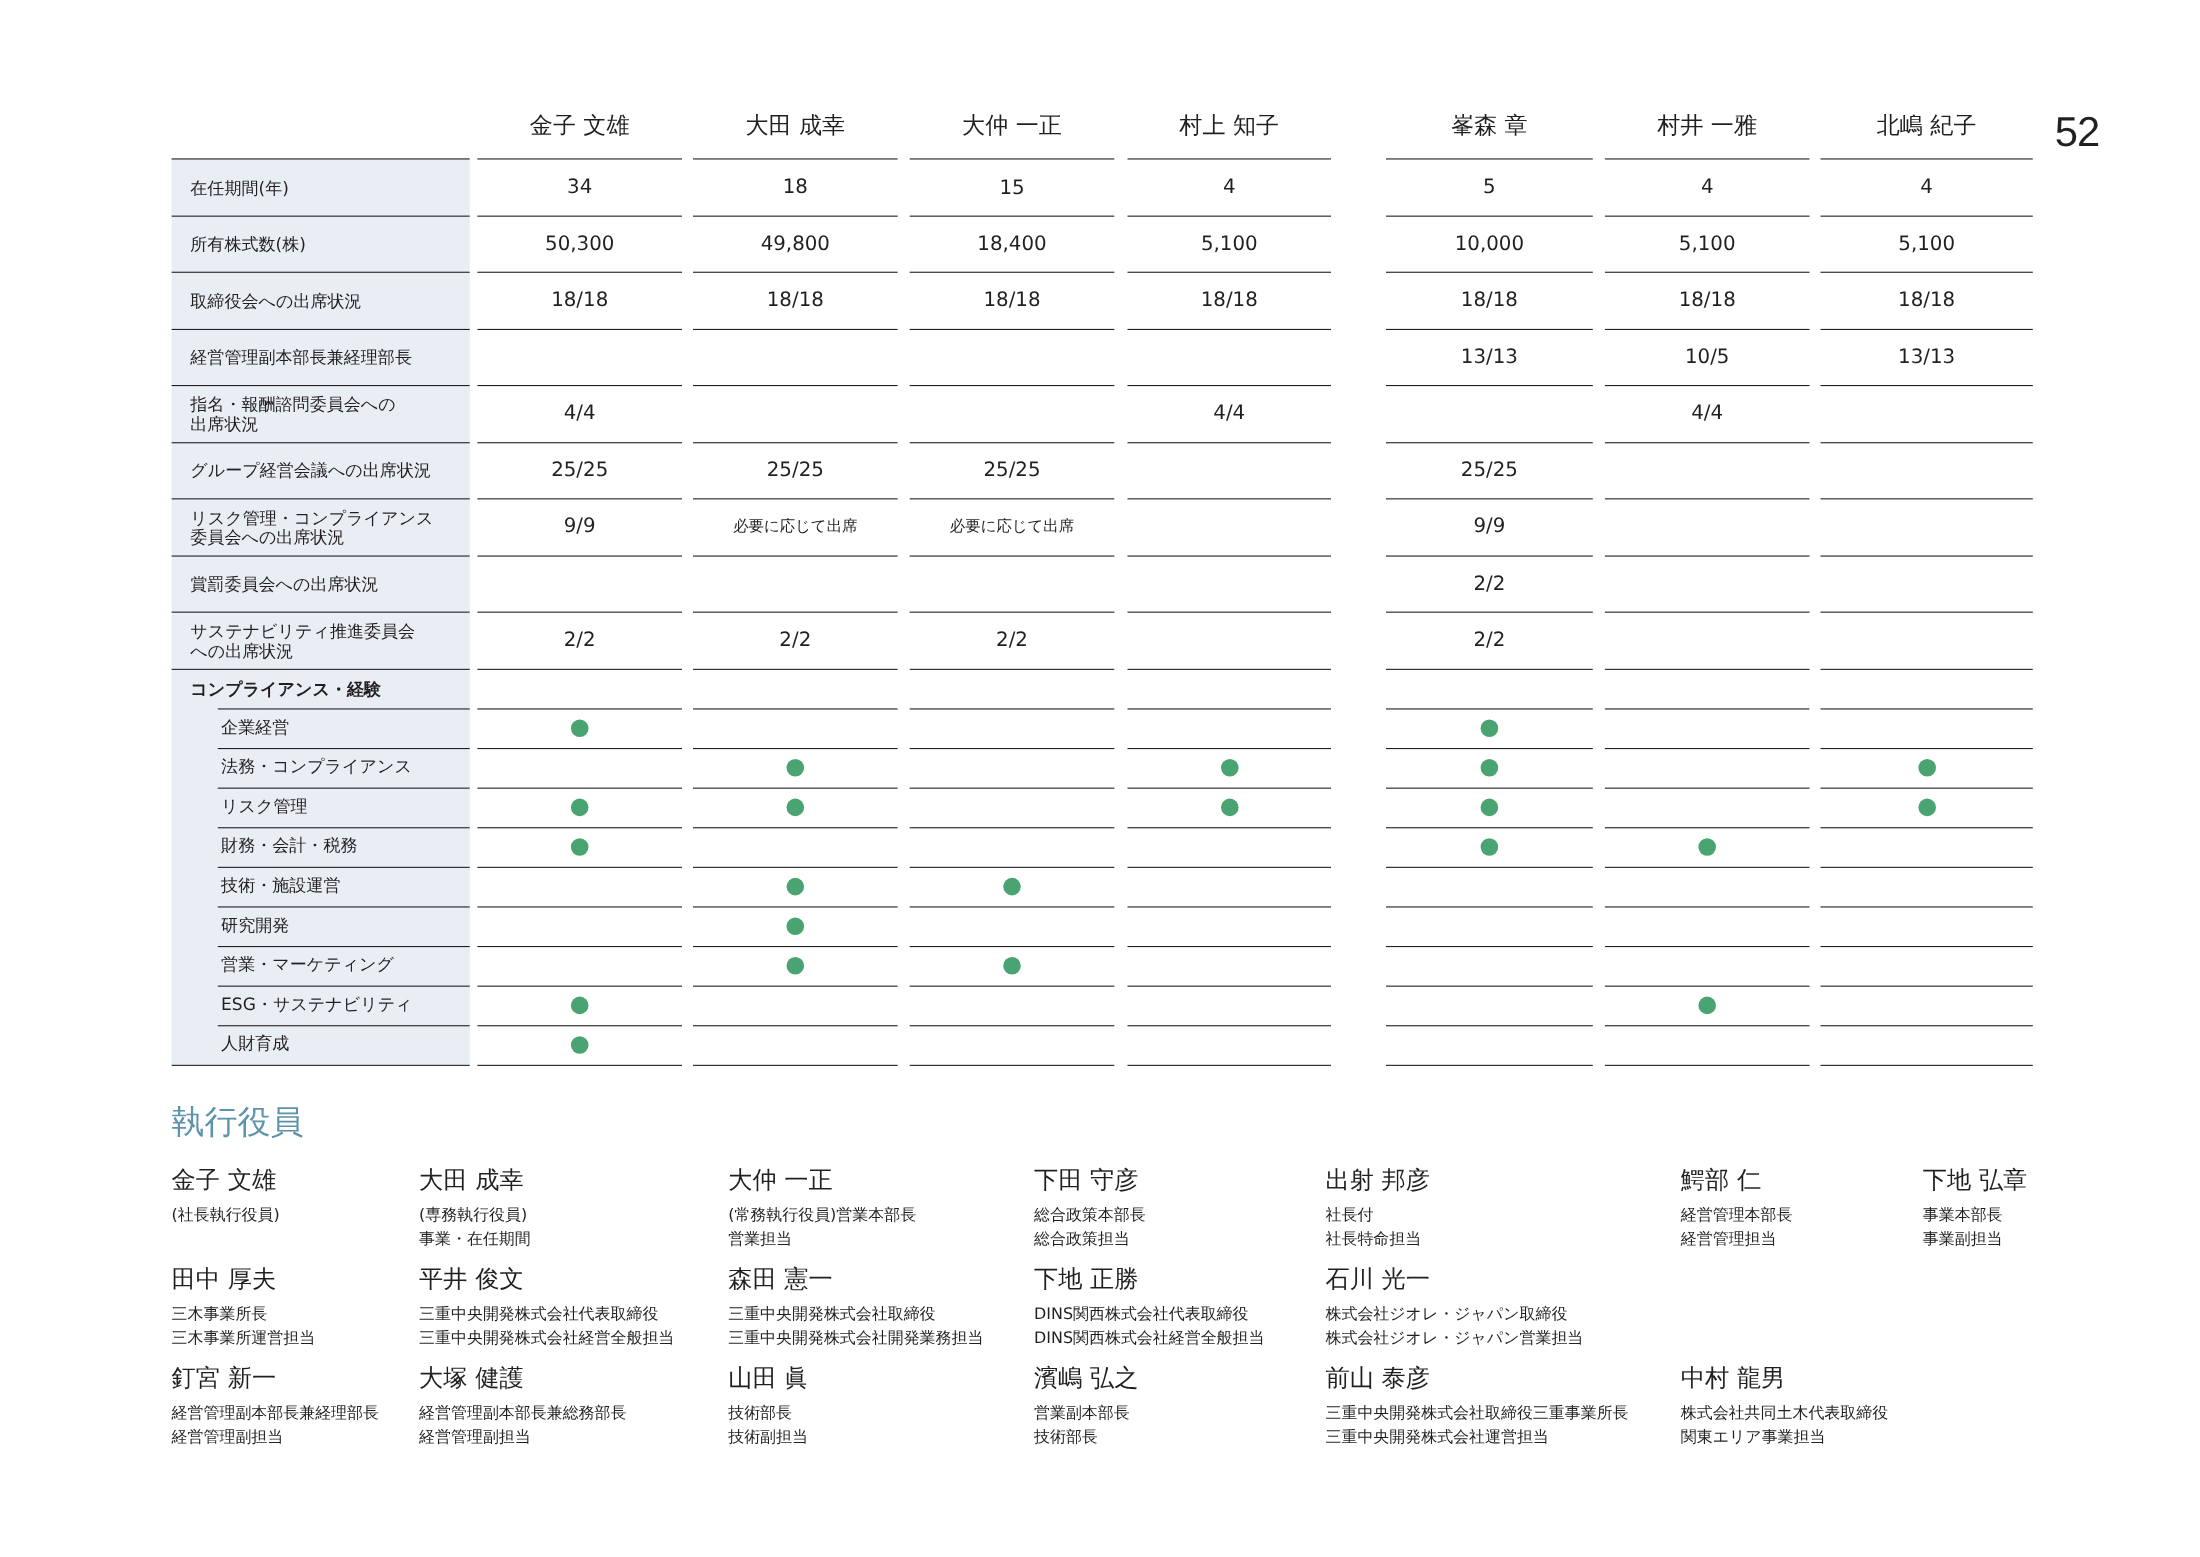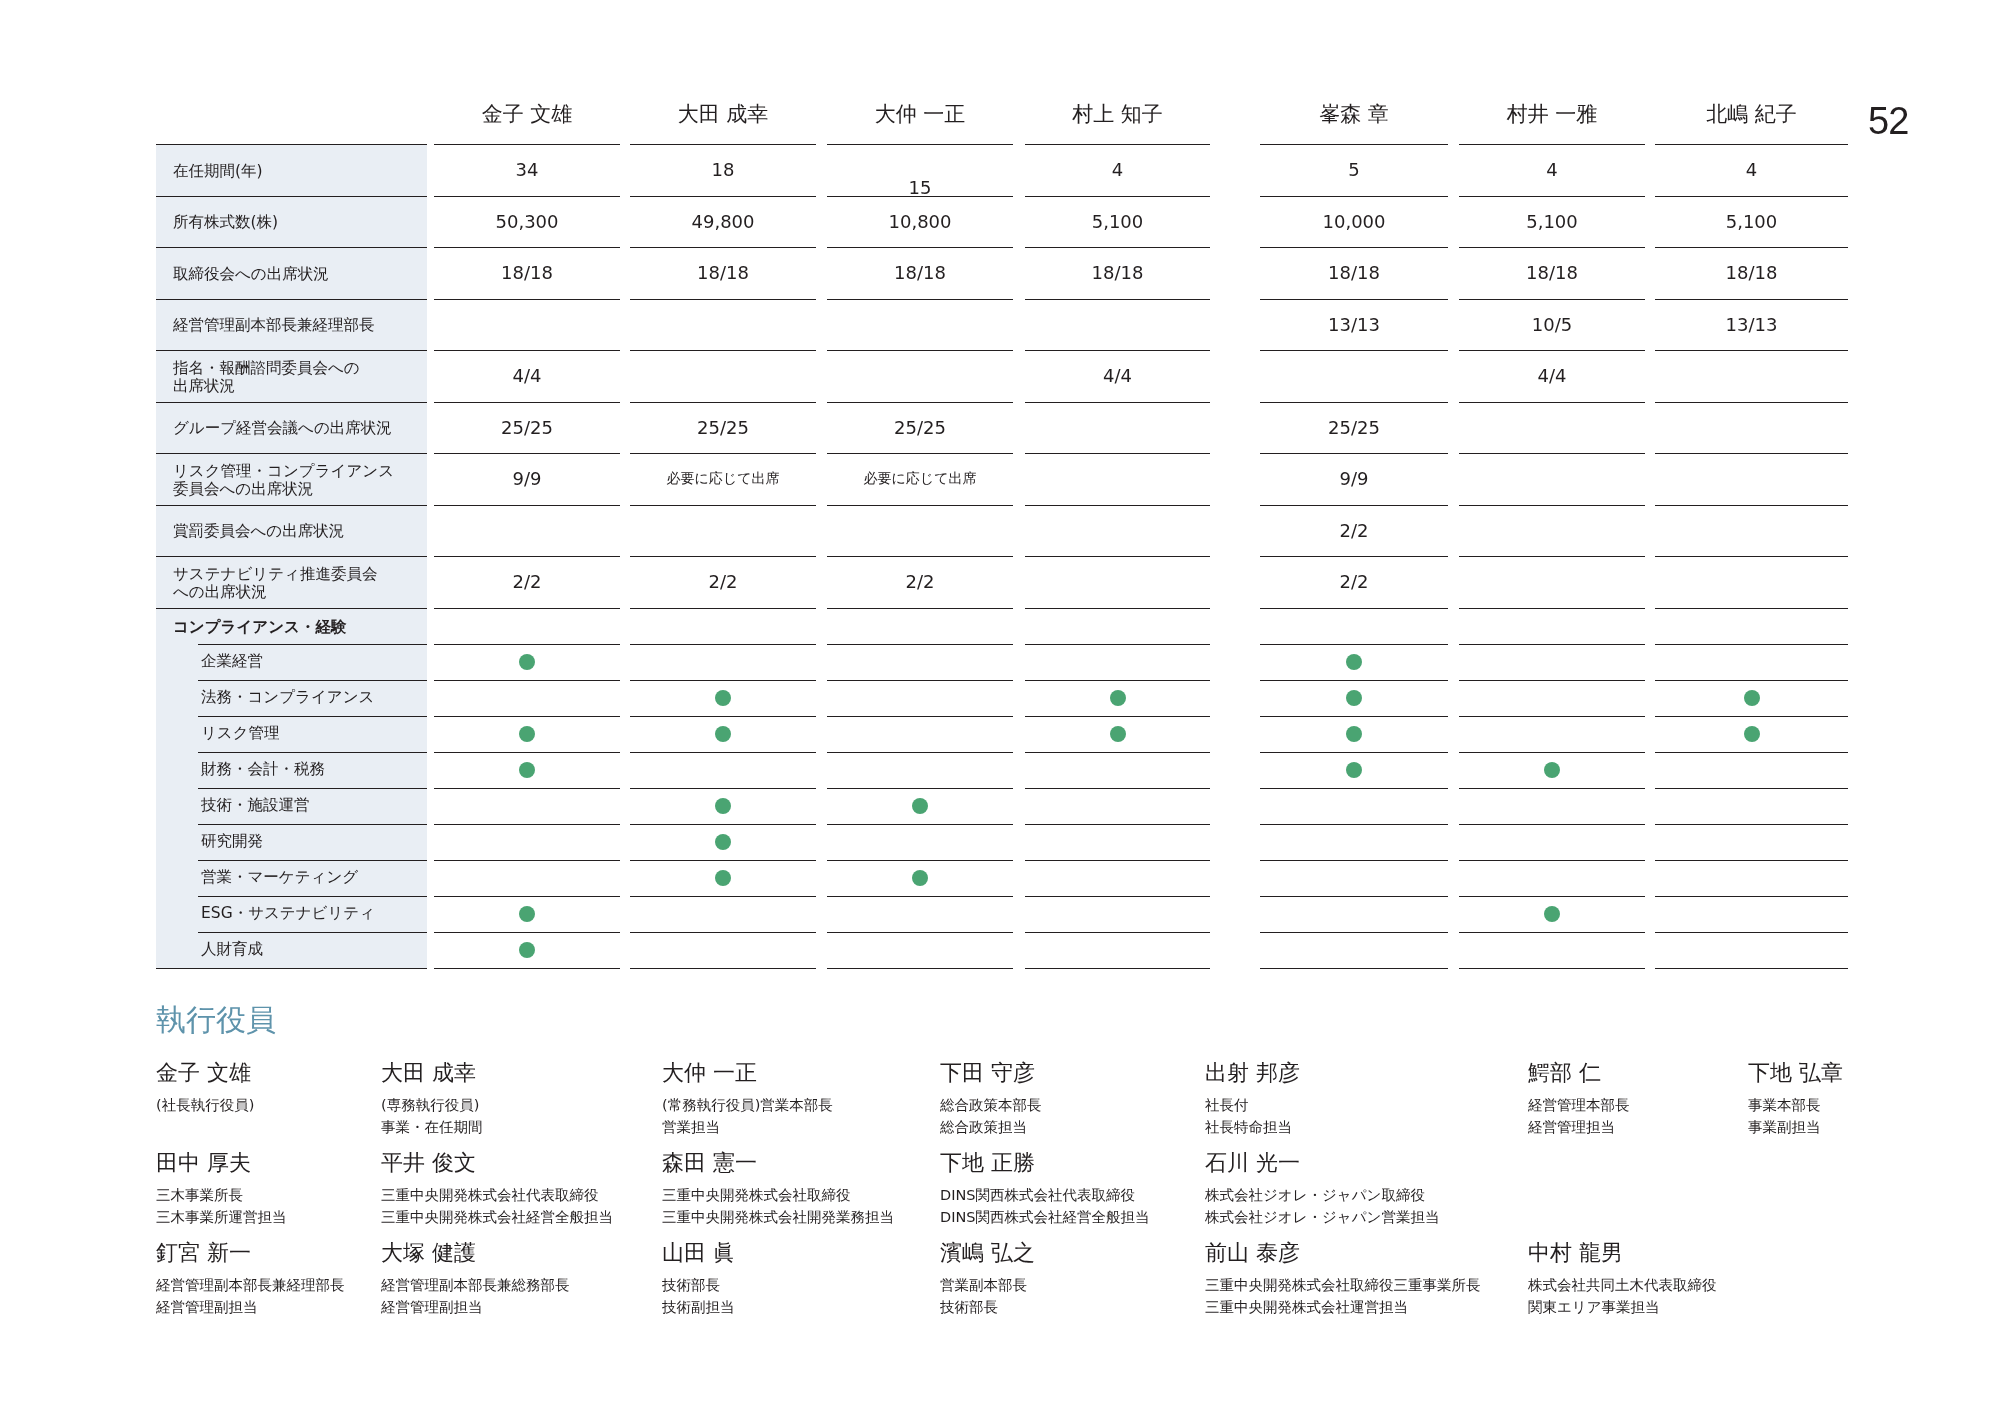--- a/index.html
+++ b/index.html
@@ -41,37 +41,37 @@
       <div class="abs hline" style="left: 434px; top: 144px; width: 186px;"></div>
       <div class="abs hline" style="left: 630px; top: 144px; width: 186px;"></div>
       <div class="abs hline" style="left: 827px; top: 144px; width: 186px;"></div>
       <div class="abs hline" style="left: 1025px; top: 144px; width: 185px;"></div>
       <div class="abs hline" style="left: 1260px; top: 144px; width: 188px;"></div>
       <div class="abs hline" style="left: 1459px; top: 144px; width: 186px;"></div>
       <div class="abs hline" style="left: 1655px; top: 144px; width: 193px;"></div>
       <div class="abs row-label" style="top: 146px; height: 49.5px; width: 250px; white-space: pre-line;">在任期間(年)</div>
       <div class="abs cell" style="left: 434px; width: 186px; top: 146px; height: 47.5px;">34</div>
       <div class="abs cell" style="left: 630px; width: 186px; top: 146px; height: 47.5px;">18</div>
-      <div class="abs cell" style="left: 827px; width: 186px; top: 164px; height: 47.5px; text-align: right;">15</div>
+      <div class="abs cell" style="left: 827px; width: 186px; top: 147px; height: 47.5px; text-align: right;">15</div>
       <div class="abs cell" style="left: 1025px; width: 185px; top: 146px; height: 47.5px;">4</div>
       <div class="abs cell" style="left: 1260px; width: 188px; top: 146px; height: 47.5px;">5</div>
       <div class="abs cell" style="left: 1459px; width: 186px; top: 146px; height: 47.5px;">4</div>
       <div class="abs cell" style="left: 1655px; width: 193px; top: 146px; height: 47.5px;">4</div>
       <div class="abs hline" style="left: 156px; top: 195.5px; width: 271px;"></div>
       <div class="abs hline" style="left: 434px; top: 195.5px; width: 186px;"></div>
       <div class="abs hline" style="left: 630px; top: 195.5px; width: 186px;"></div>
       <div class="abs hline" style="left: 827px; top: 195.5px; width: 186px;"></div>
       <div class="abs hline" style="left: 1025px; top: 195.5px; width: 185px;"></div>
       <div class="abs hline" style="left: 1260px; top: 195.5px; width: 188px;"></div>
       <div class="abs hline" style="left: 1459px; top: 195.5px; width: 186px;"></div>
       <div class="abs hline" style="left: 1655px; top: 195.5px; width: 193px;"></div>
       <div class="abs row-label" style="top: 197.5px; height: 49.5px; width: 250px; white-space: pre-line;">所有株式数(株)</div>
       <div class="abs cell" style="left: 434px; width: 186px; top: 197.5px; height: 47.5px;">50,300</div>
       <div class="abs cell" style="left: 630px; width: 186px; top: 197.5px; height: 47.5px;">49,800</div>
-      <div class="abs cell" style="left: 827px; width: 186px; top: 197.5px; height: 47.5px;">10,800</div>
+      <div class="abs cell" style="left: 827px; width: 186px; top: 197.5px; height: 47.5px;">18,400</div>
       <div class="abs cell" style="left: 1025px; width: 185px; top: 197.5px; height: 47.5px;">5,100</div>
       <div class="abs cell" style="left: 1260px; width: 188px; top: 197.5px; height: 47.5px;">10,000</div>
       <div class="abs cell" style="left: 1459px; width: 186px; top: 197.5px; height: 47.5px;">5,100</div>
       <div class="abs cell" style="left: 1655px; width: 193px; top: 197.5px; height: 47.5px;">5,100</div>
       <div class="abs hline" style="left: 156px; top: 247px; width: 271px;"></div>
       <div class="abs hline" style="left: 434px; top: 247px; width: 186px;"></div>
       <div class="abs hline" style="left: 630px; top: 247px; width: 186px;"></div>
       <div class="abs hline" style="left: 827px; top: 247px; width: 186px;"></div>
       <div class="abs hline" style="left: 1025px; top: 247px; width: 185px;"></div>
       <div class="abs hline" style="left: 1260px; top: 247px; width: 188px;"></div>

